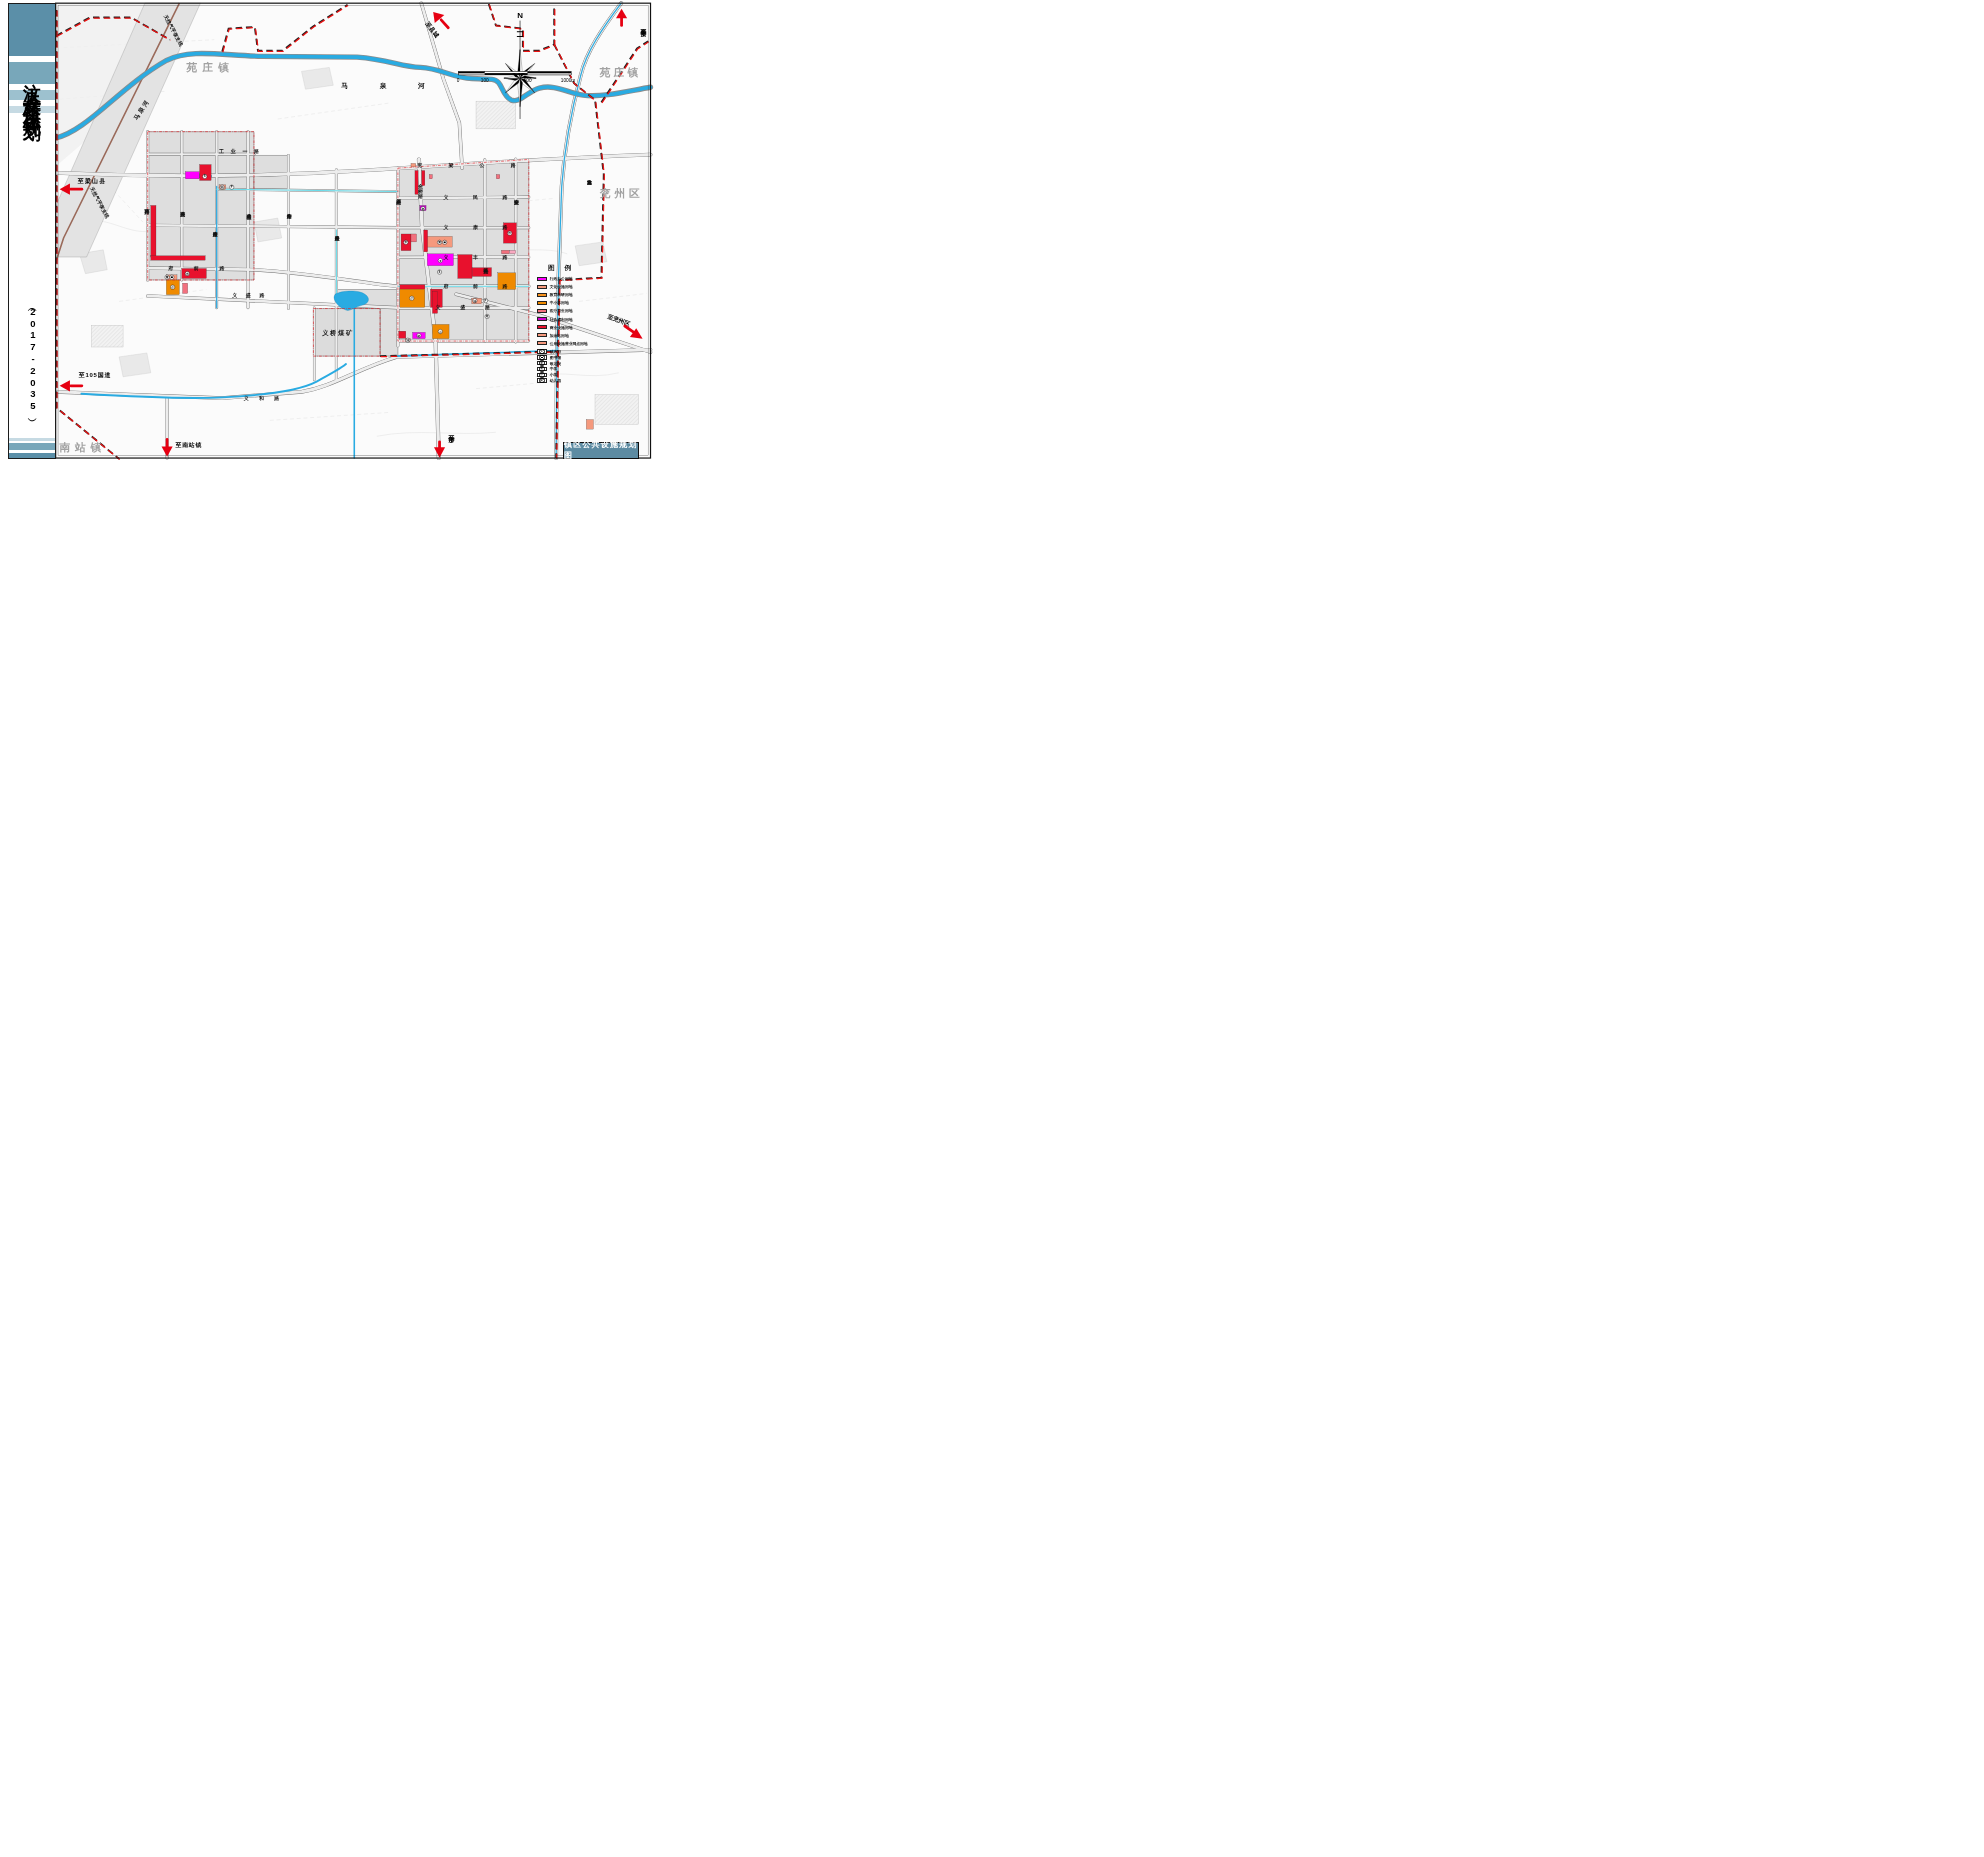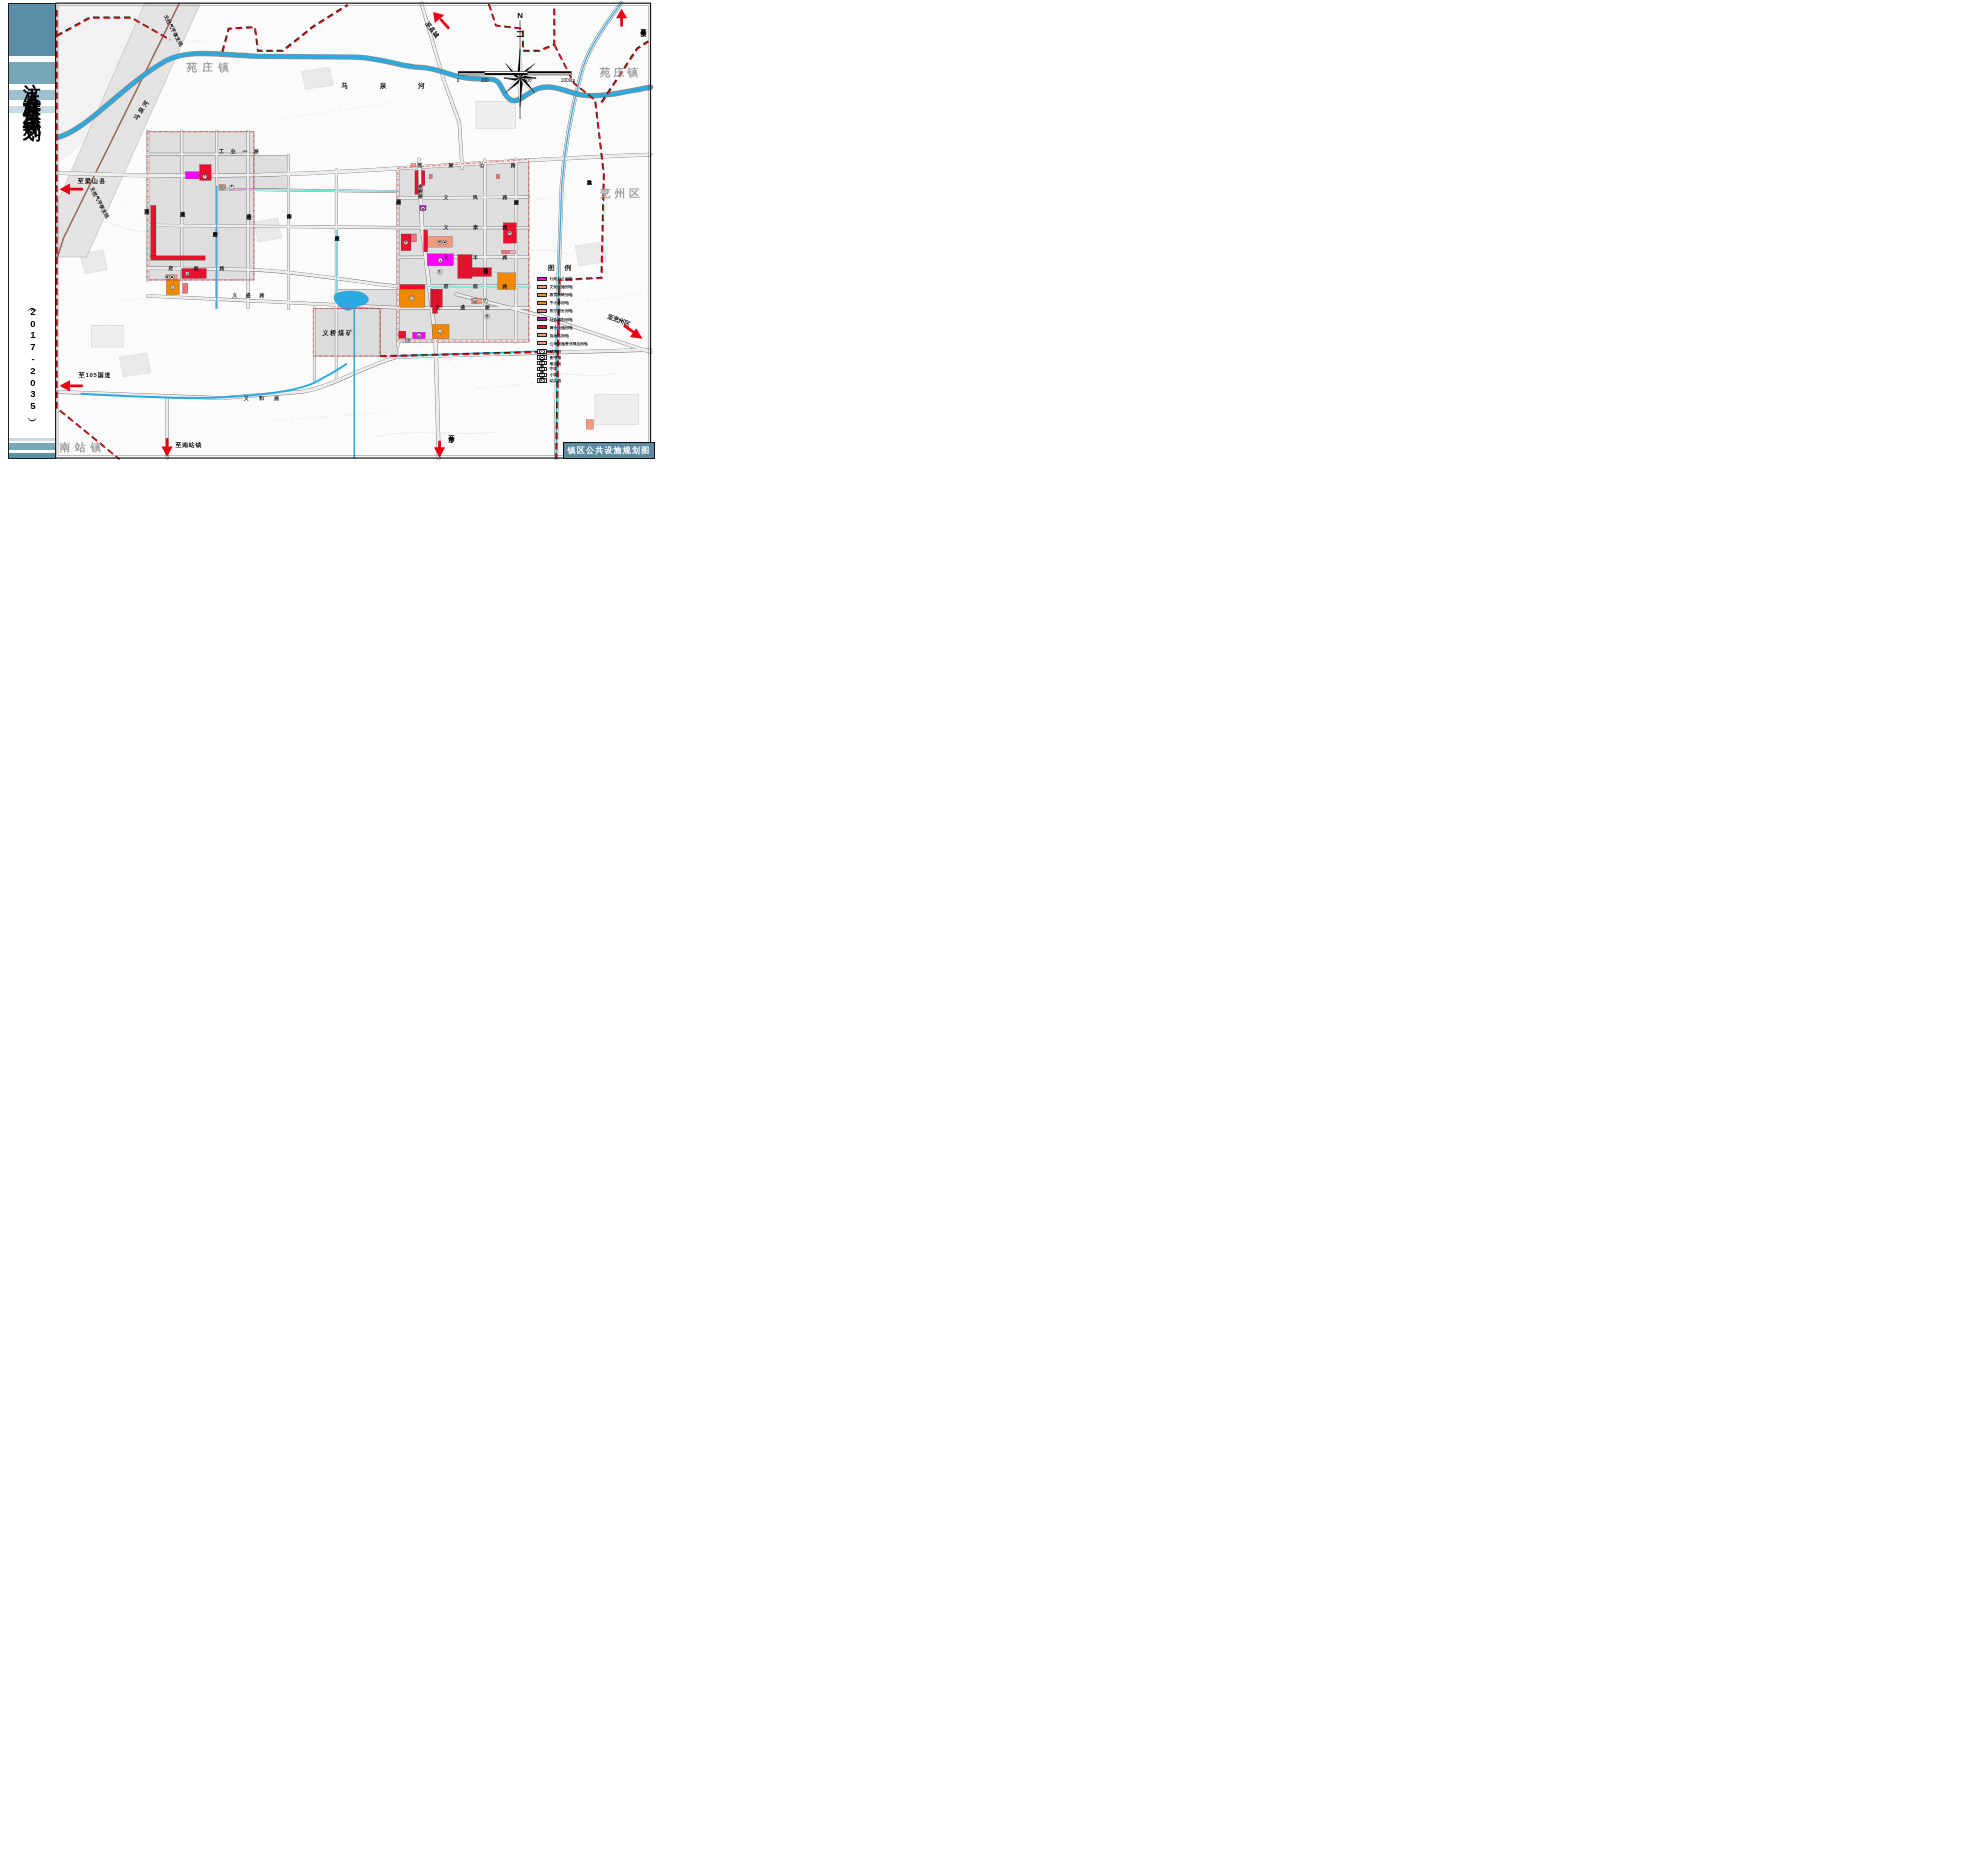--- a/index.html
+++ b/index.html
@@ -13,21 +13,21 @@
   .legend{position:absolute;width:91px;}
   .lg-title{font-size:6.7px;font-weight:700;letter-spacing:4px;color:#111;margin:0 0 3.6px 11px;}
   .lg-row{display:flex;align-items:center;height:4px;margin-bottom:4.1px;}
   .lg-row .sw{width:9.5px;height:4px;border:0.4px solid #222;box-sizing:border-box;flex:0 0 9.5px;}
   .lg-row .lb{margin-left:3.2px;font-size:3.8px;font-weight:600;color:#111;white-space:nowrap;}
   .lg-row.sym{height:4.4px;margin-bottom:1.4px;}
   .lg-row.sym .sb{width:9.5px;height:4.4px;border:0.4px solid #222;background:#fff;box-sizing:border-box;display:flex;align-items:center;justify-content:center;flex:0 0 9.5px;}
   .ci{width:3.6px;height:3.6px;border:0.4px solid #000;border-radius:50%;font-size:2.4px;line-height:3.2px;text-align:center;font-weight:700;color:#000;display:flex;align-items:center;justify-content:center;}
   .bk{width:1.6px;height:1.2px;background:#000;}
   
-  .corner{position:absolute;left:563px;top:442px;width:92px;height:16.7px;border:0.8px solid #111;box-sizing:border-box;color:#fff;font-size:8px;font-weight:700;letter-spacing:1.2px;display:flex;align-items:center;justify-content:center;}
+  .corner{position:absolute;left:563px;top:442px;width:76px;height:16.7px;border:0.8px solid #111;box-sizing:border-box;color:#fff;font-size:8px;font-weight:700;letter-spacing:1.2px;display:flex;align-items:center;justify-content:center;}
   
   svg text{font-family:"Liberation Sans","DejaVu Sans",sans-serif;}
   .rlbl{font-size:12.5px;font-weight:700;fill:#101010;}
   .vert{writing-mode:vertical-rl;text-orientation:upright;}
   .region{font-size:27px;font-weight:700;fill:#a2a2a2;}
   .dest{font-size:15px;font-weight:700;fill:#000;}
   .pm{fill:#ff00ff}.pu{fill:#cf00cf}.pr{fill:#e8112d}.po{fill:#ef8a00}.ps{fill:#f5997d}.pp{fill:#f2707e}.pl{fill:#f8a8c0}
   .parcel{stroke:#333;stroke-width:.6;}
 </style>
 </head>

